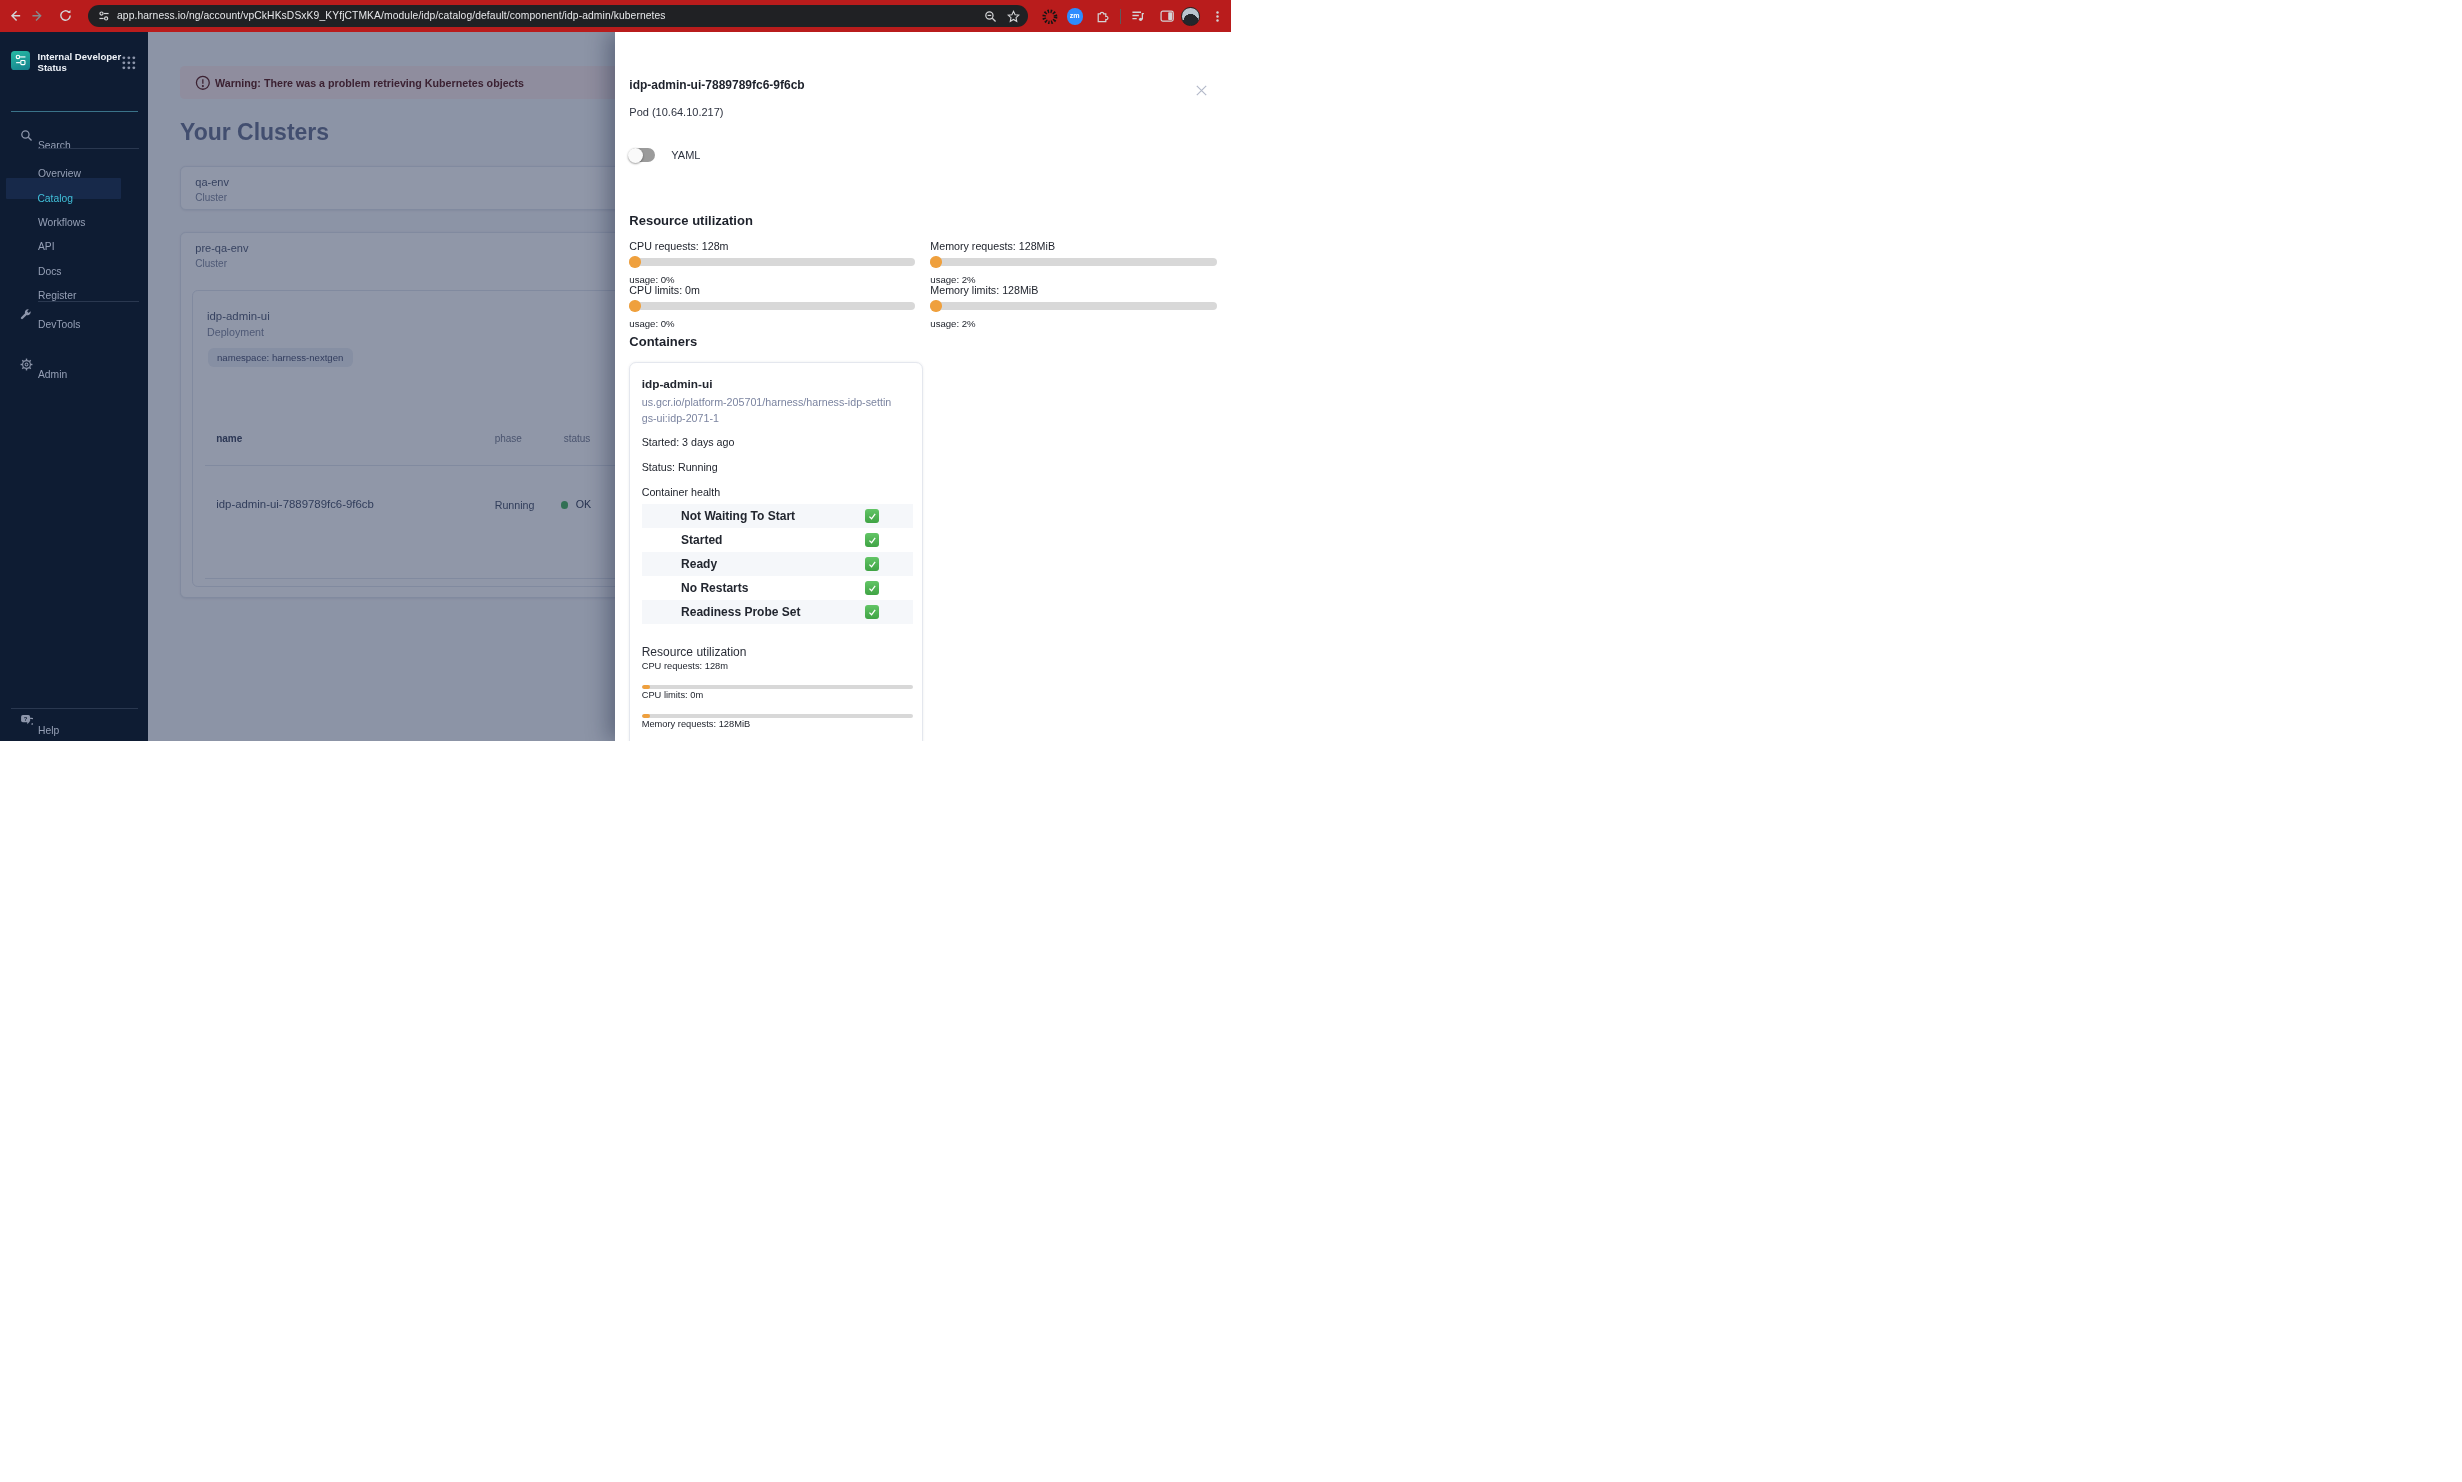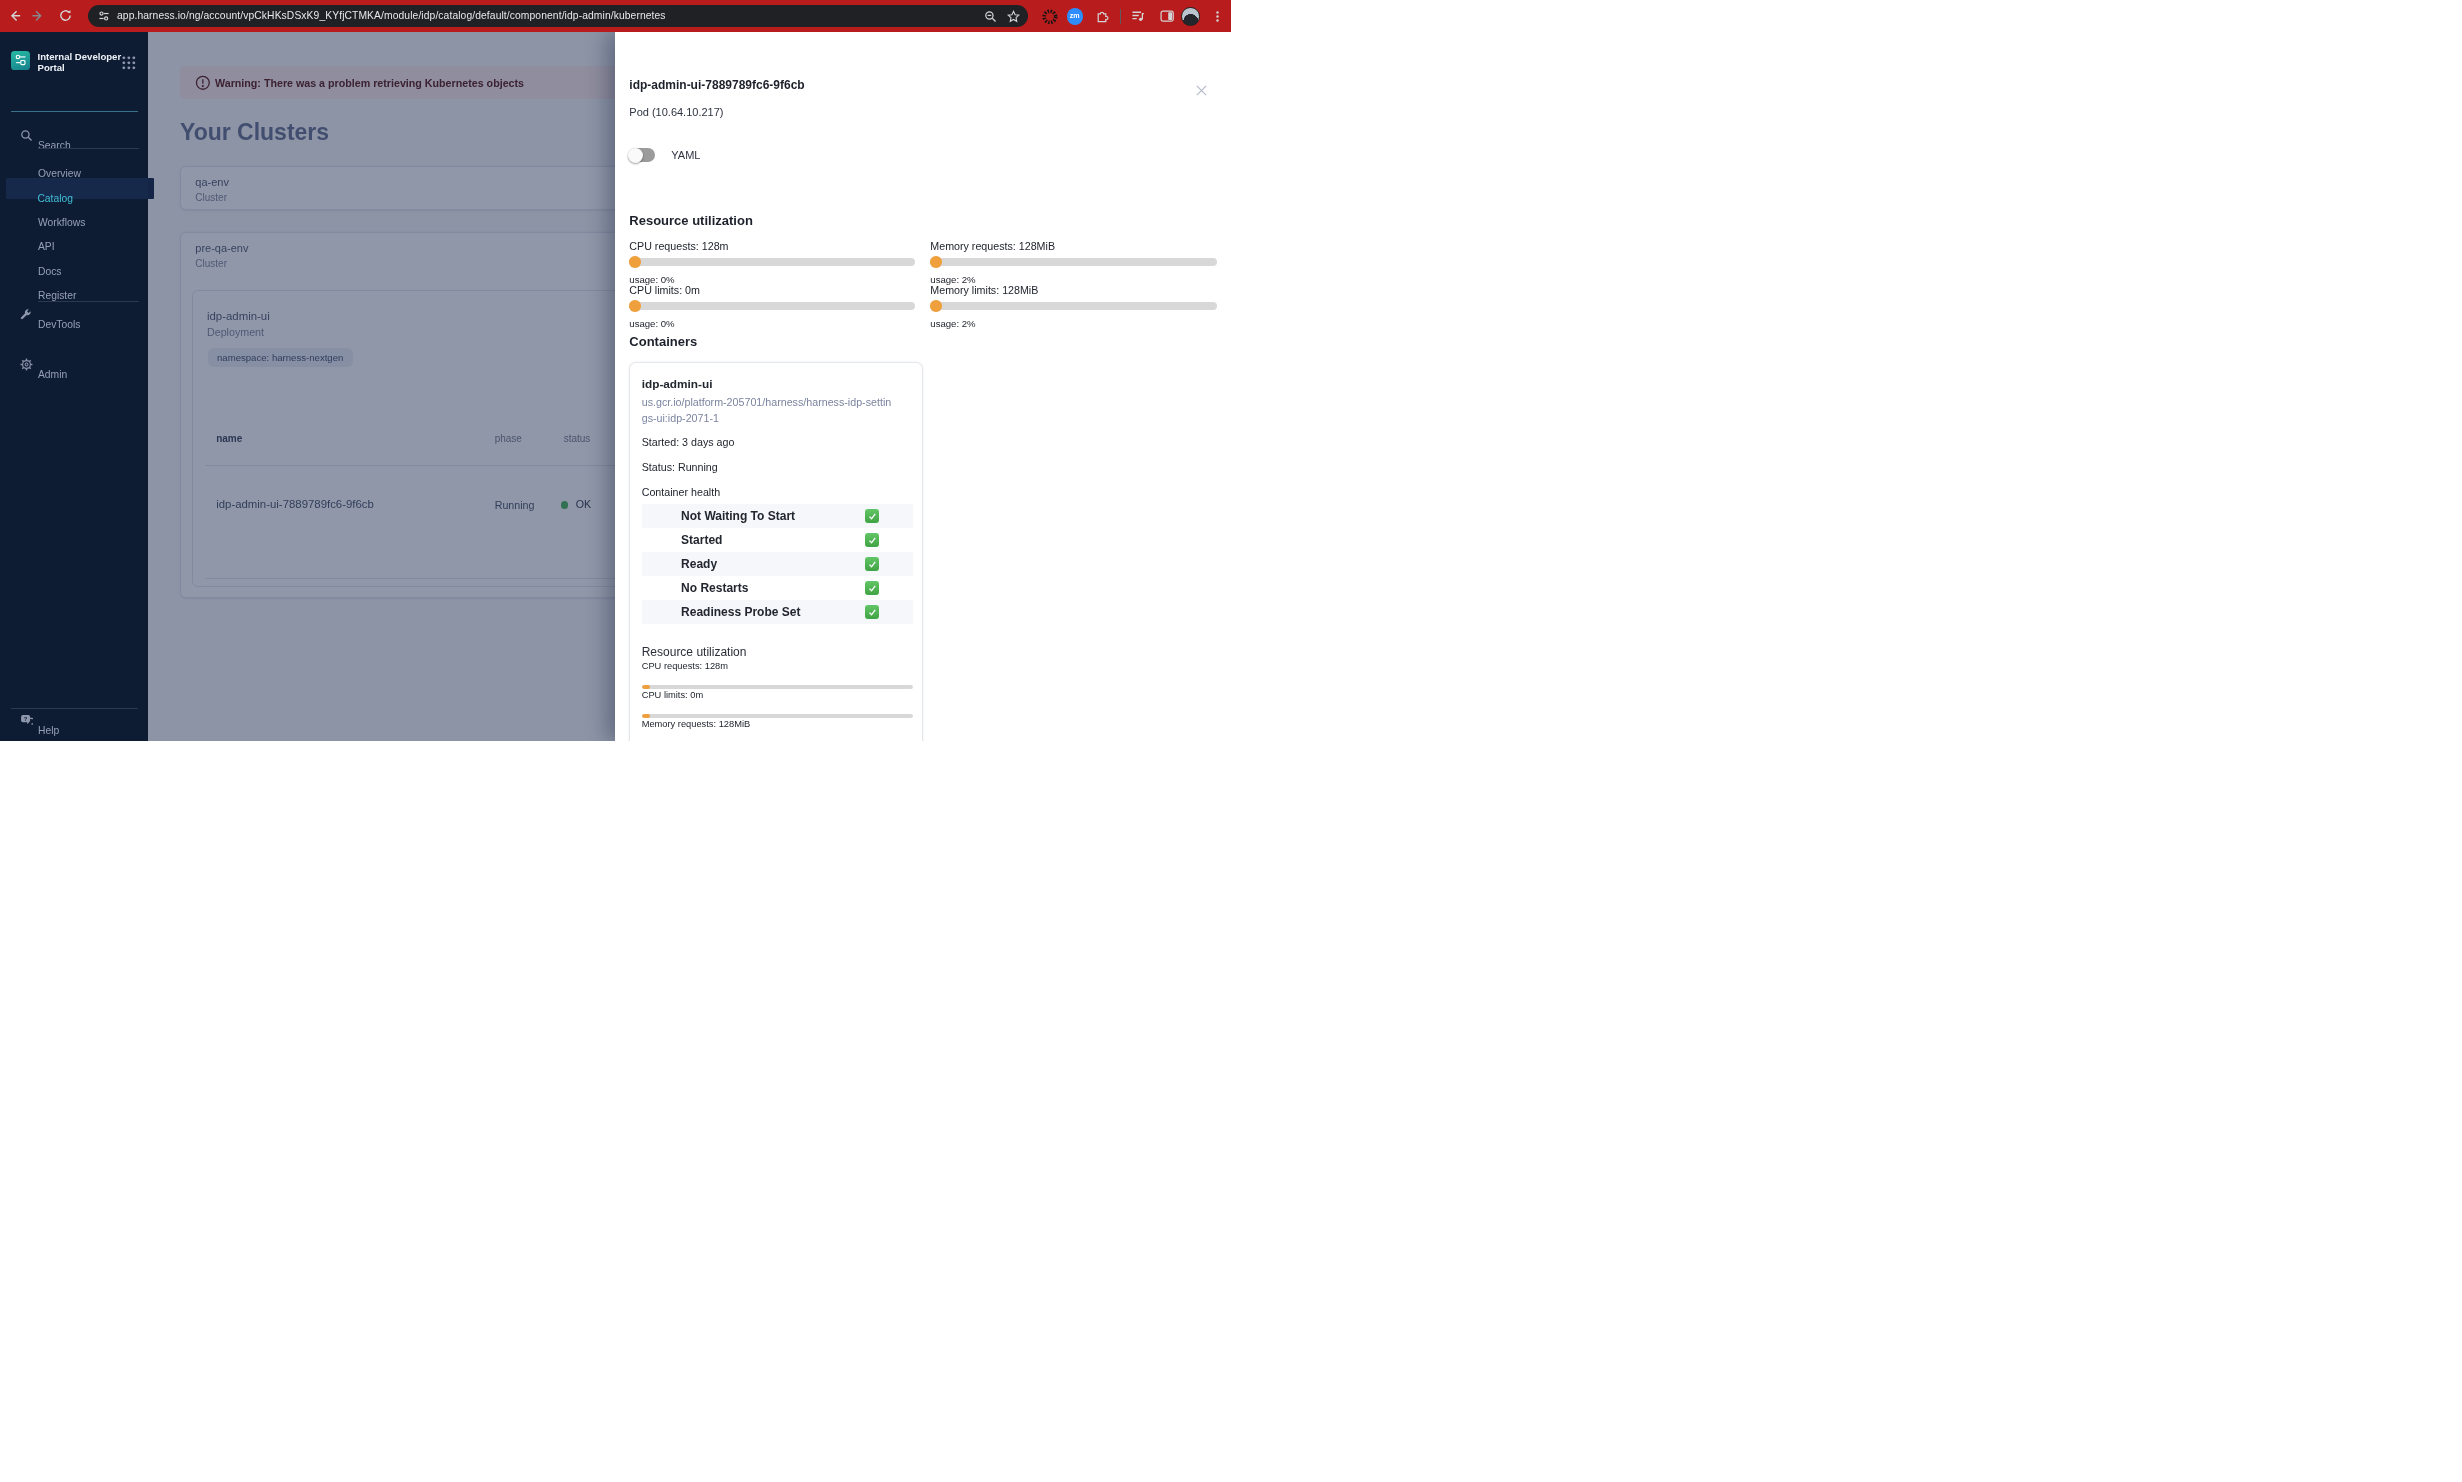--- a/index.html
+++ b/index.html
@@ -30,21 +30,21 @@
   .sidebar { position:absolute; left:0; top:0; width:148px; height:100%; background:#0e1c33; z-index:1; }
   .logo-row { position:absolute; left:11.4px; top:18.5px; display:flex; align-items:flex-start; }
   .logo-sq { width:19px; height:19px; border-radius:3.6px; background:linear-gradient(160deg,#27bba4 0%,#157f8c 100%);
     display:flex; align-items:center; justify-content:center; flex:0 0 auto; }
   .logo-title { margin-left:7.1px; color:#eef2f8; font-weight:bold; font-size:9.6px; line-height:11.4px; width:84px; }
   .apps-grid { position:absolute; left:121px; top:23px; }
   .sb-divider-teal { position:absolute; left:11.4px; top:79px; width:127px; height:1.4px; background:#3a7389; }
   .sb-item { position:absolute; left:0; width:148px; height:21.4px; display:flex; align-items:center; color:#96a0b6; font-size:10.3px; }
   .sb-item .sb-ic { position:absolute; left:19px; width:14.3px; height:14.3px; display:flex; align-items:center; justify-content:center; }
   .sb-item .sb-label { position:absolute; left:38px;margin-top:20px; }
-  .sb-item.active { left:6.4px; width:148px; border-radius:1px; background:#17294a; }
+  .sb-item.active { left:6.4px; width:115px; border-radius:1px; background:#17294a; }
   .sb-item.active .sb-label { left:31px; color:#41bfd9; }
   .sb-divider { position:absolute; left:38px; width:101px; height:0.7px; background:#2a3850; }
 
   
   .main { position:absolute; left:148px; top:0; width:1084px; height:100%; overflow:hidden; }
   .banner { position:absolute; left:32px; top:34px; width:1084px; height:33px; background:#fdeded;
     border-radius:4.3px; display:flex; align-items:center; color:#5f2120; }
   .banner .btxt { margin-left:35px; font-size:10.7px; font-weight:bold; }
   .banner .bic { position:absolute; left:15px; top:8.6px; }
   .page-title { position:absolute; left:32px; top:87px; font-size:23px; font-weight:bold; color:#6d7694; }
@@ -199,21 +199,21 @@
   <div class="sidebar">
     <div class="logo-row">
       <div class="logo-sq">
         <svg width="13.6" height="13.6" viewBox="0 0 19 19" stroke="#fff" stroke-width="1.6" fill="none">
           <circle cx="5.5" cy="5.5" r="2.4"></circle>
             <path d="M8.5 5.5 H16"></path>
             <path d="M3 13.5 H8.5"></path>
             <rect x="9.5" y="10.5" width="5.8" height="5.8" rx="1.2"></rect>
           </svg>
       </div>
-      <div class="logo-title">Internal Developer Portal</div>
+      <div class="logo-title">Internal Developer Status</div>
     </div>
     <div class="apps-grid">
       <svg width="15.7" height="15.7" viewBox="0 0 22 22" fill="#8d96ab">
         <circle cx="4" cy="4" r="2"></circle>
           <circle cx="11" cy="4" r="2"></circle>
           <circle cx="18" cy="4" r="2"></circle>
         <circle cx="4" cy="11" r="2"></circle>
           <circle cx="11" cy="11" r="2"></circle>
           <circle cx="18" cy="11" r="2"></circle>
         <circle cx="4" cy="18" r="2"></circle>

